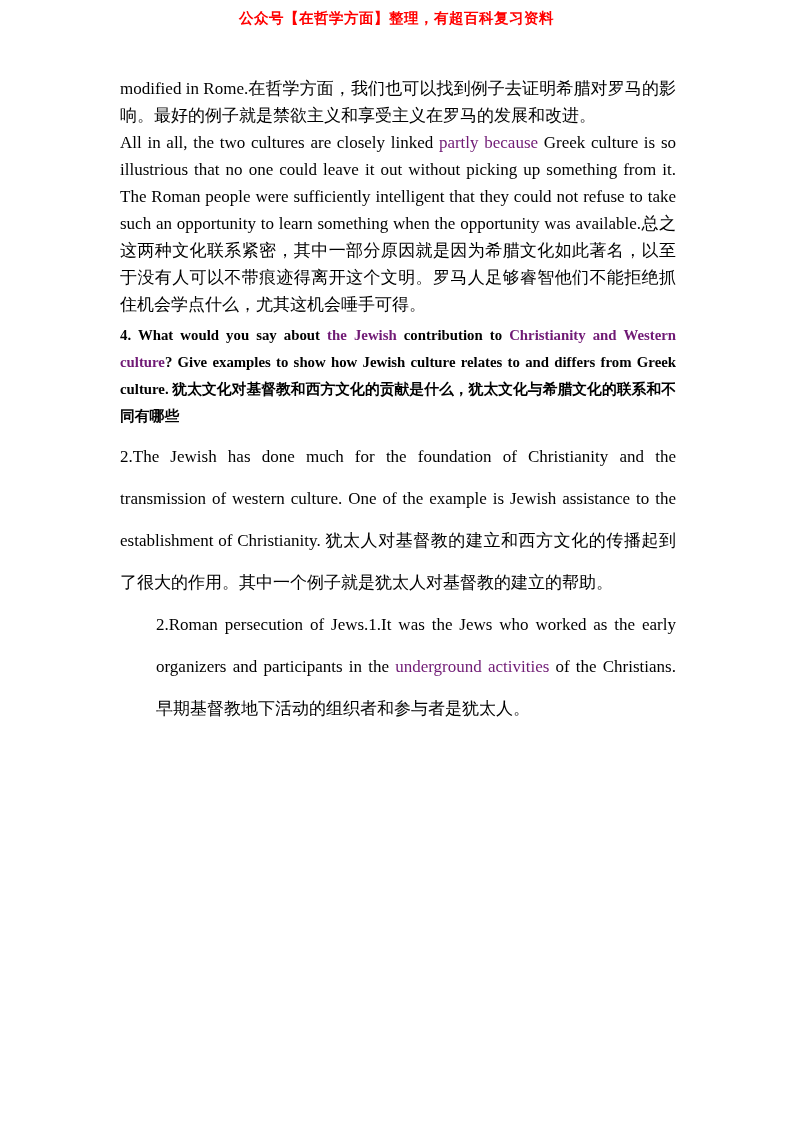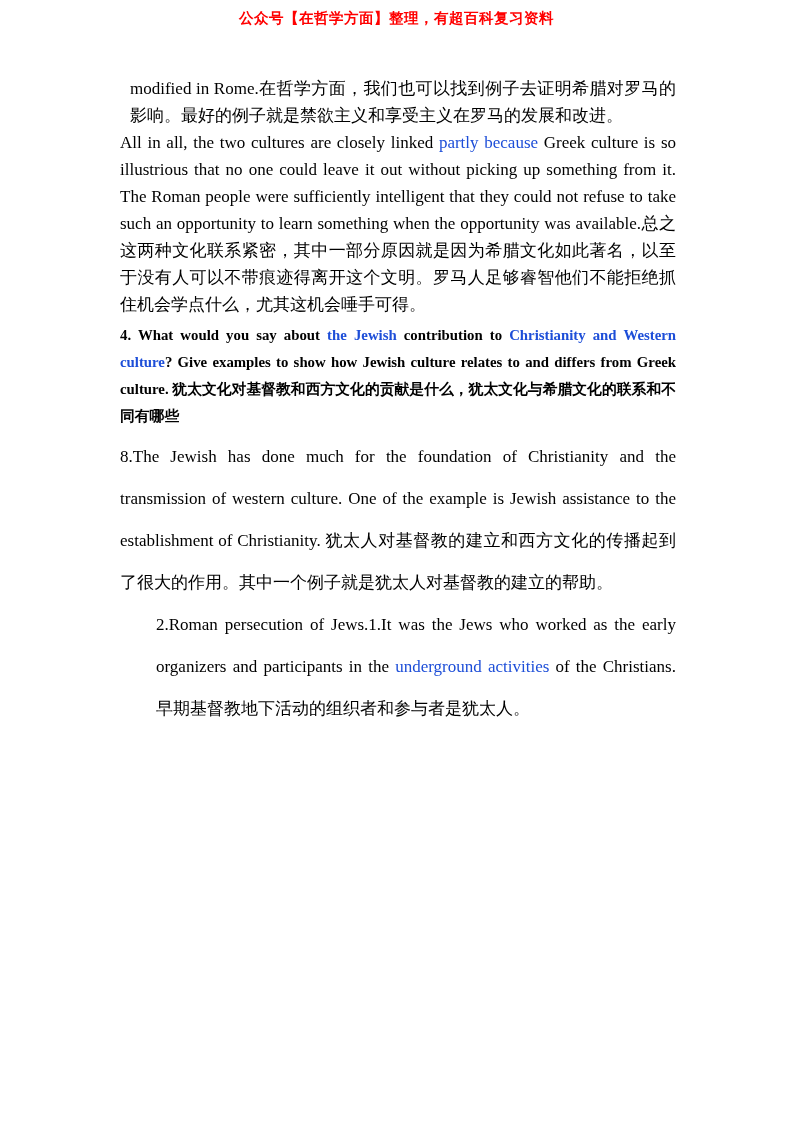--- a/index.html
+++ b/index.html
@@ -31,21 +31,20 @@
   }
   .para {
     margin: 0;
     font-size: 17px;
     line-height: 27px;
     text-align: justify;
     word-break: break-word;
   }
   .para.first {
     margin-top: 47px;
-    margin-left: 10px;
   }
   .para.gap-above {
     margin-top: 26px;
   }
   .question {
     margin: 4px 0 0 0;
     font-size: 14.8px;
     font-weight: bold;
     line-height: 27px;
     text-align: justify;
@@ -56,38 +55,38 @@
     font-size: 17px;
     line-height: 42px;
     text-align: justify;
     word-break: break-word;
   }
   .answer + .answer {
     margin-top: 0;
     margin-left: 36px;
   }
   .red {
-    color: #1d4ed8;
+    color: #701a75;
   }
 </style>
 </head>
 <body>
 
 <div class="page">
 
   <div class="doc-header">公众号【在哲学方面】整理，有超百科复习资料</div>
 
   <div class="content">
 
     <p class="para first">modified in Rome.在哲学方面，我们也可以找到例子去证明希腊对罗马的影响。最好的例子就是禁欲主义和享受主义在罗马的发展和改进。</p>
 
 
     <p class="para"><span>All in all, the two cultures are closely linked </span><span class="red">partly because</span><span> Greek culture is so illustrious that no one could leave it out without picking up something from it. The Roman people were sufficiently intelligent that they could not refuse to take such an opportunity to learn something when the opportunity was available.总之这两种文化联系紧密，其中一部分原因就是因为希腊文化如此著名，以至于没有人可以不带痕迹得离开这个文明。罗马人足够睿智他们不能拒绝抓住机会学点什么，尤其这机会唾手可得。</span></p>
 
     <p class="question"><span>4. What would you say about </span><span class="red">the Jewish</span><span> contribution to </span><span class="red">Christianity and Western culture</span><span>? Give examples to show how Jewish culture relates to and differs from Greek culture. 犹太文化对基督教和西方文化的贡献是什么，犹太文化与希腊文化的联系和不同有哪些</span></p>
 
-    <p class="answer">8.The Jewish has done much for the foundation of Christianity and the transmission of western culture. One of the example is Jewish assistance to the establishment of Christianity. 犹太人对基督教的建立和西方文化的传播起到了很大的作用。其中一个例子就是犹太人对基督教的建立的帮助。</p>
+    <p class="answer">2.The Jewish has done much for the foundation of Christianity and the transmission of western culture. One of the example is Jewish assistance to the establishment of Christianity. 犹太人对基督教的建立和西方文化的传播起到了很大的作用。其中一个例子就是犹太人对基督教的建立的帮助。</p>
 
     <p class="answer"><span>2.Roman persecution of Jews.1.It was the Jews who worked as the early organizers and participants in the </span><span class="red">underground activities</span><span> of the Christians. 早期基督教地下活动的组织者和参与者是犹太人。</span></p>
 
 
   </div>
 </div>
 
 </body></html>

